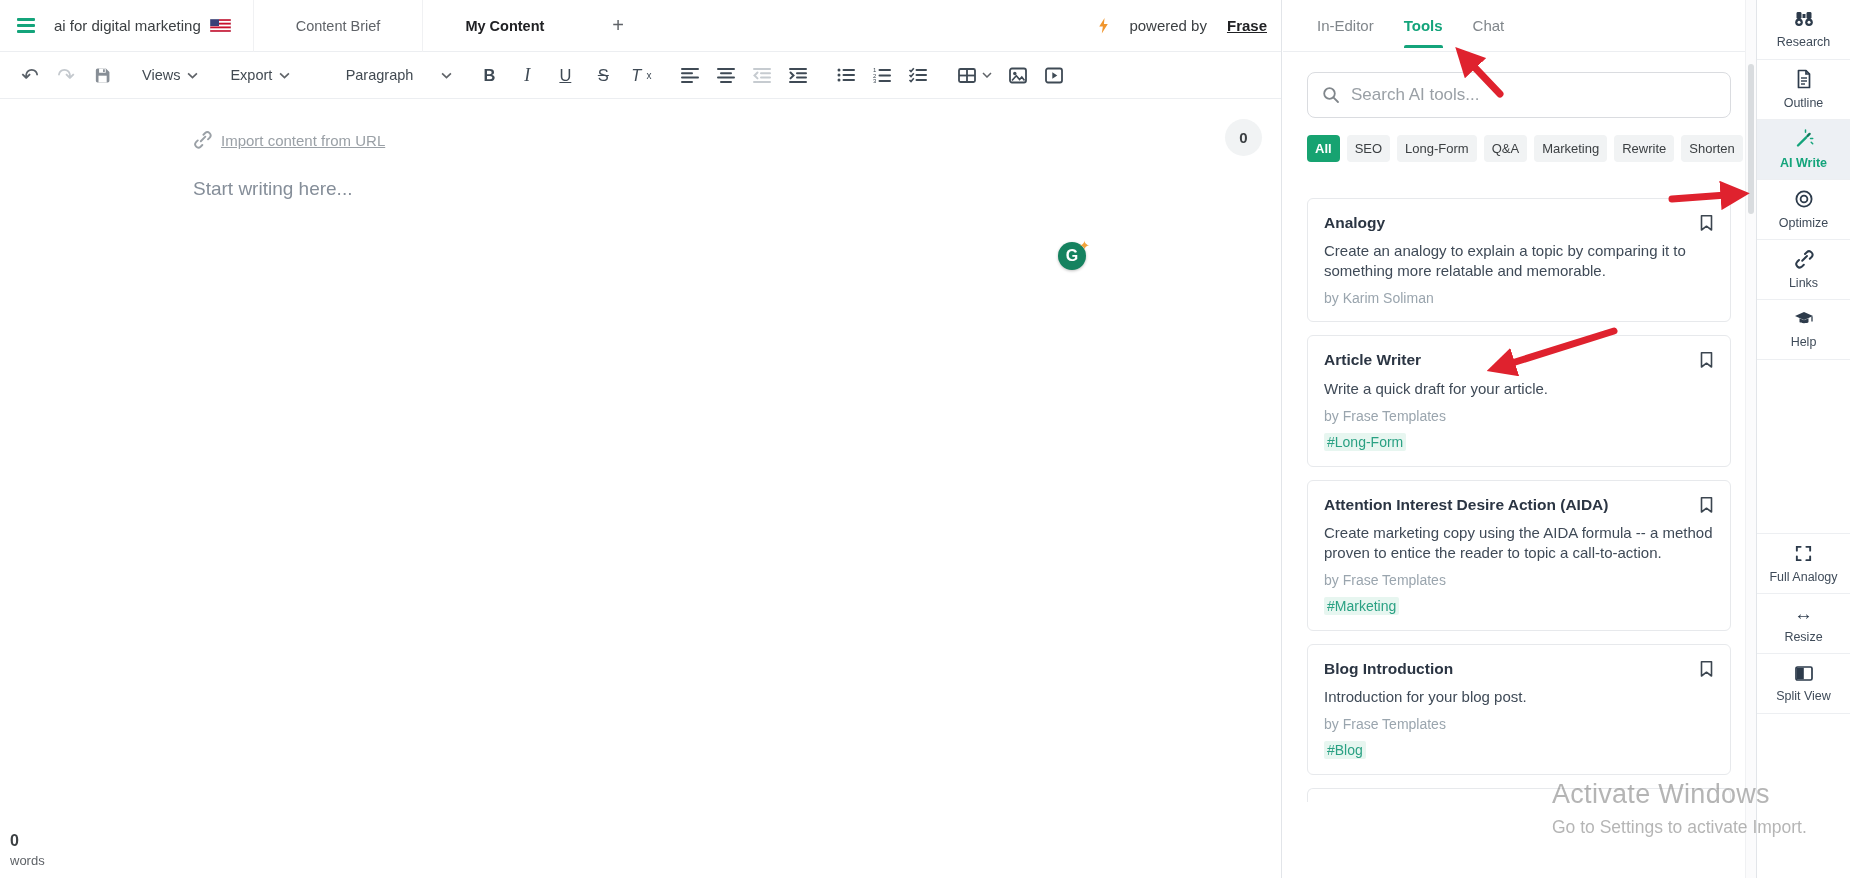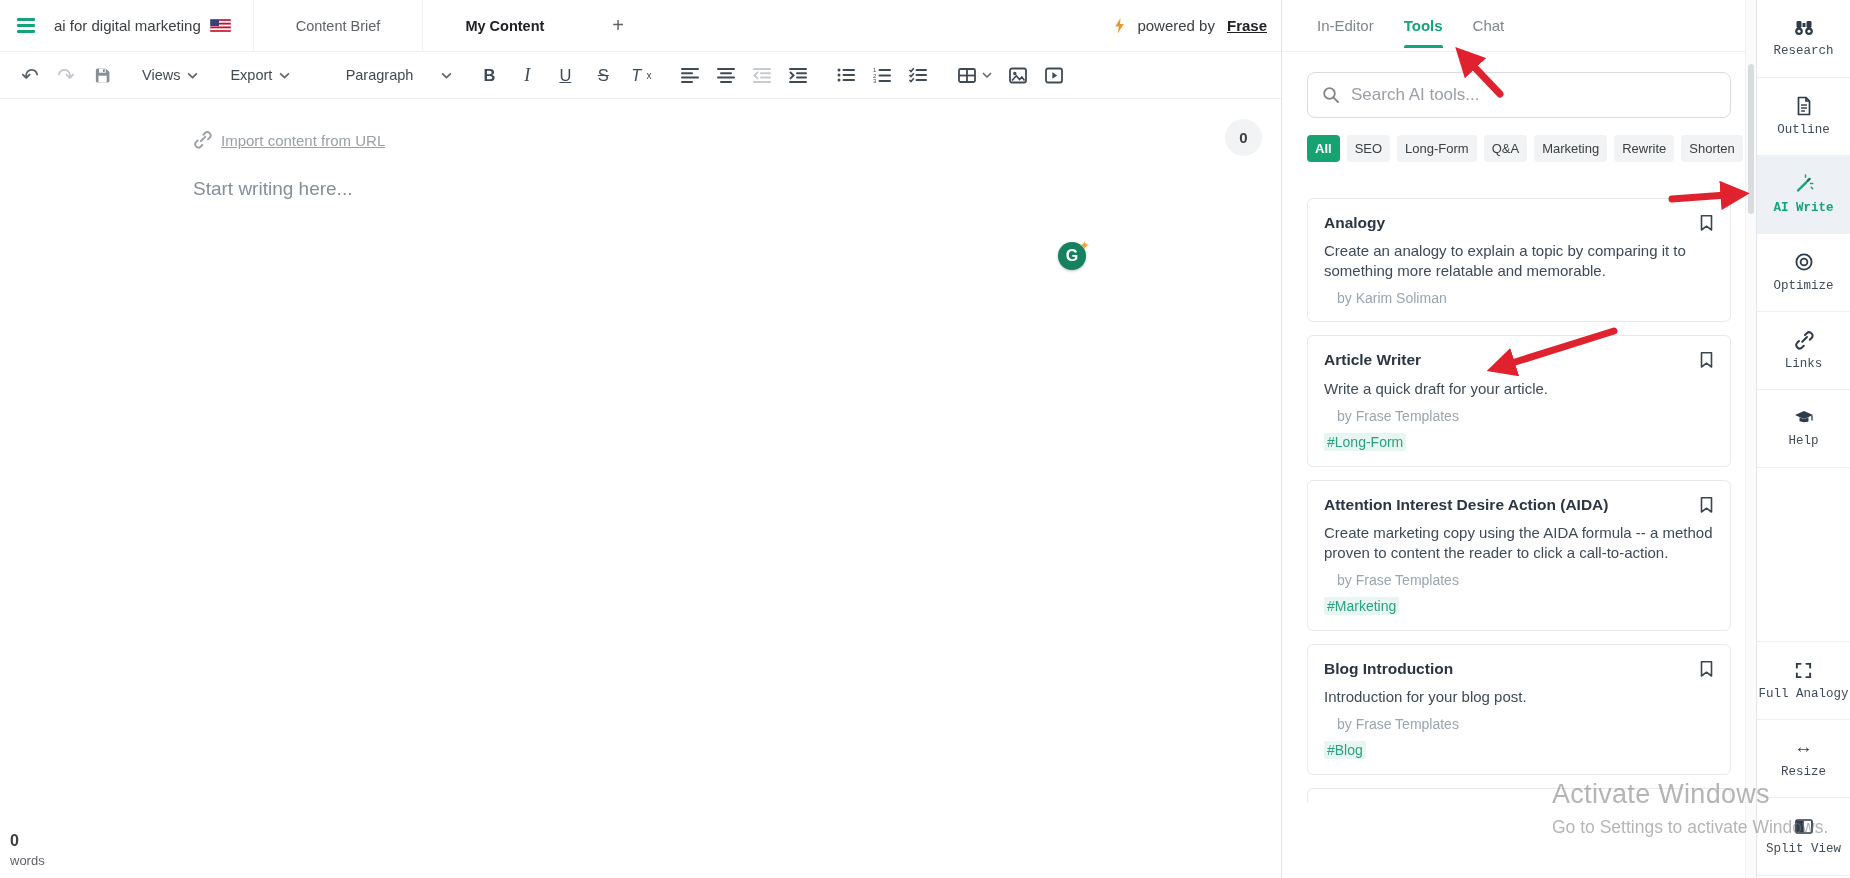--- a/index.html
+++ b/index.html
@@ -11,21 +11,21 @@
   .main-col { position:absolute; left:0; top:0; width:1282px; height:878px; border-right:1px solid #e2e5e9; background:#fff; }
 
   .doc-header { height:52px; display:flex; align-items:center; border-bottom:1px solid #eceef1; background:#fff; }
   .hamburger { width:52px; height:52px; display:flex; flex-direction:column; align-items:center; justify-content:center; gap:3.5px; cursor:pointer; }
   .hamburger i { display:block; width:18px; height:2.6px; background:#14a47b; border-radius:1px; }
   .doc-title-wrap { display:flex; align-items:center; gap:9px; padding:0 22px 0 2px; height:52px; }
   .doc-title { font-size:15px; font-weight:500; color:#3c4043; }
   .htab { height:52px; display:flex; align-items:center; padding:0 42px; font-size:14.5px; color:#5f6368; border-left:1px solid #f0f1f3; cursor:pointer; }
   .htab.active { font-weight:700; color:#202124; }
   .hadd { height:52px; display:flex; align-items:center; padding:0 26px; font-size:20px; color:#5f6368; cursor:pointer; }
-  .powered { margin-left:auto; display:flex; align-items:center; gap:12px; padding-right:14px; font-size:15px; color:#3c4043; }
+  .powered { margin-left:auto; display:flex; align-items:center; gap:20px; padding-right:14px; font-size:15px; color:#3c4043; }
   .powered b { color:#202124; text-decoration:underline; cursor:pointer; }
 
   
   .toolbar { height:47px; display:flex; align-items:center; gap:0; border-bottom:1px solid #eceef1; padding-left:12px; background:#fff; }
   .tbtn { height:34px; min-width:36px; display:flex; align-items:center; justify-content:center; gap:5px; border-radius:4px; cursor:pointer; color:#4a545f; }
   .tbtn.glyph { font-size:21px; line-height:1; }
   .tbtn.lite { color:#c4c9ce; }
   .tsel { display:flex; align-items:center; gap:7px; font-size:14.5px; color:#424a52; padding:0 10px; height:34px; cursor:pointer; }
   .tsel.wide { width:150px; justify-content:flex-end; margin-right:8px;gap:28px; }
   .fmt { font-size:16.5px; color:#3f4a55; width:38px; }
@@ -64,31 +64,31 @@
   .search-box input::placeholder { color:#9aa0a6; }
   .chips { margin-top:17px; display:flex; gap:7px; }
   .chip { height:27px; display:flex; align-items:center; padding:0 8px; border-radius:4px; background:#f1f3f4; color:#3c4043; font-size:13px; white-space:nowrap; cursor:pointer; }
   .chip.active { background:#17a371; color:#fff; font-weight:700; }
   .cards { margin-top:36px; }
   .card { border:1px solid #e7e9ec; border-radius:6px; padding:14px 16px 15px; margin-bottom:13px; background:#fff; cursor:pointer; }
   .card-top { display:flex; align-items:flex-start; justify-content:space-between; gap:10px; }
   .card-title { font-size:15.5px; font-weight:700; color:#2b3543; line-height:1.25; }
   .bm { flex:none; margin-top:1px; cursor:pointer; }
   .card-desc { margin-top:9px; font-size:15px; color:#3f4a57; line-height:1.33; }
-  .card-author { margin-top:9px; font-size:14px; color:#9aa5ae;margin-left:13px; }
+  .card-author { margin-top:9px; font-size:14px; color:#9aa5ae; }
   .card-tag { display:inline-block; margin-top:9px; font-size:14px; color:#2aa183; background:#e7f6f0; padding:1px 3px; border-radius:2px; }
   .card-stub { border:1px solid #e7e9ec; border-radius:6px 6px 0 0; border-bottom:none; height:14px; background:#fff; }
 
   
   .gutter { position:absolute; left:1745px; top:0; width:11px; height:878px; background:#fbfbfc; border-left:1px solid #f0f1f3; }
   .gutter .thumb { position:absolute; left:2px; top:64px; width:6px; height:150px; border-radius:3px; background:#d9dcdf; }
 
   
   .sidebar { position:absolute; left:1756px; top:0; width:94px; height:878px; background:#fff; border-left:1px solid #e2e5e9; }
-  .side-item { height:78px; display:flex; flex-direction:column; align-items:center; justify-content:center; gap:7px; border-bottom:1px solid #edeff2; font-size:12.5px; color:#3f4b59; cursor:pointer; text-align:center;font-family:Liberation Mono, monospace; }
+  .side-item { height:60px; display:flex; flex-direction:column; align-items:center; justify-content:center; gap:7px; border-bottom:1px solid #edeff2; font-size:12.5px; color:#3f4b59; cursor:pointer; text-align:center; }
   .side-item.active { background:#edf0f4; color:#14a47b; font-weight:700; }
   .side-spacer { height:174px; border-bottom:1px solid #edeff2; }
   .resize-glyph { font-size:19px; font-weight:700; color:#2f3d4e; line-height:1; }
 
   
   .arrows { position:absolute; left:0; top:0; width:1850px; height:878px; z-index:60; pointer-events:none; }
   .watermark { position:absolute; left:1552px; top:779px; z-index:55; pointer-events:none; color:rgba(120,120,120,0.55); }
   .watermark .w1 { font-size:27px; letter-spacing:0.3px; }
   .watermark .w2 { font-size:17.5px; margin-top:7px; white-space:nowrap; }
 
@@ -376,21 +376,21 @@
             <div class="card-author">by Frase Templates</div>
             <div class="card-tag">#Long-Form</div>
           </div>
           <div class="card">
             <div class="card-top">
               <div class="card-title">Attention Interest Desire Action (AIDA)</div>
               <svg class="bm" width="15" height="18" viewBox="0 0 15 18">
                 <path d="M2.5 1.8 H12.5 V16 L7.5 12.2 L2.5 16 Z" fill="none" stroke="#3c4650" stroke-width="1.6" stroke-linejoin="round"></path>
               </svg>
             </div>
-            <div class="card-desc">Create marketing copy using the AIDA formula -- a method proven to content the reader to click a call-to-action.</div>
+            <div class="card-desc">Create marketing copy using the AIDA formula -- a method proven to entice the reader to topic a call-to-action.</div>
             <div class="card-author">by Frase Templates</div>
             <div class="card-tag">#Marketing</div>
           </div>
           <div class="card">
             <div class="card-top">
               <div class="card-title">Blog Introduction</div>
               <svg class="bm" width="15" height="18" viewBox="0 0 15 18">
                 <path d="M2.5 1.8 H12.5 V16 L7.5 12.2 L2.5 16 Z" fill="none" stroke="#3c4650" stroke-width="1.6" stroke-linejoin="round"></path>
               </svg>
             </div>
@@ -500,16 +500,16 @@
         <path d="M0 0 L4.2 2.1 L0 4.2 Z" fill="#df222e"></path>
       </marker>
     </defs>
     <path d="M1500 94 L1462 54" stroke="#df222e" stroke-width="7" fill="none" stroke-linecap="round" marker-end="url(#ah)"></path>
     <path d="M1672 199 L1740 194" stroke="#df222e" stroke-width="7" fill="none" stroke-linecap="round" marker-end="url(#ah)"></path>
     <path d="M1614 331 L1496 368" stroke="#df222e" stroke-width="7" fill="none" stroke-linecap="round" marker-end="url(#ah)"></path>
   </svg>
 
   <div class="watermark">
     <div class="w1">Activate Windows</div>
-    <div class="w2">Go to Settings to activate Windows.</div>
+    <div class="w2">Go to Settings to activate Import.</div>
   </div>
 
 </div>
 
 </body></html>

